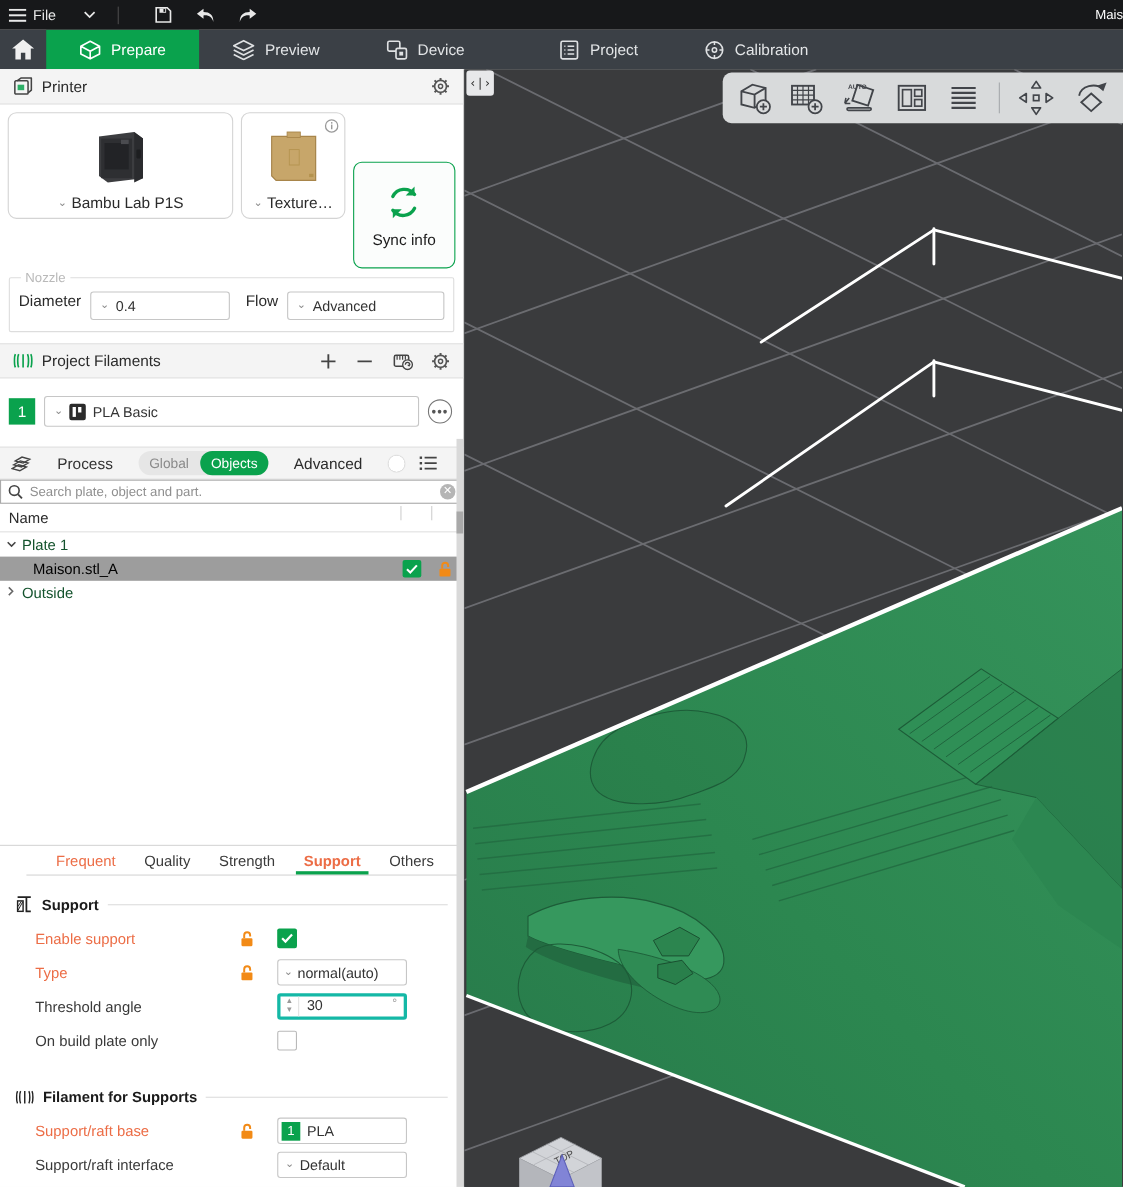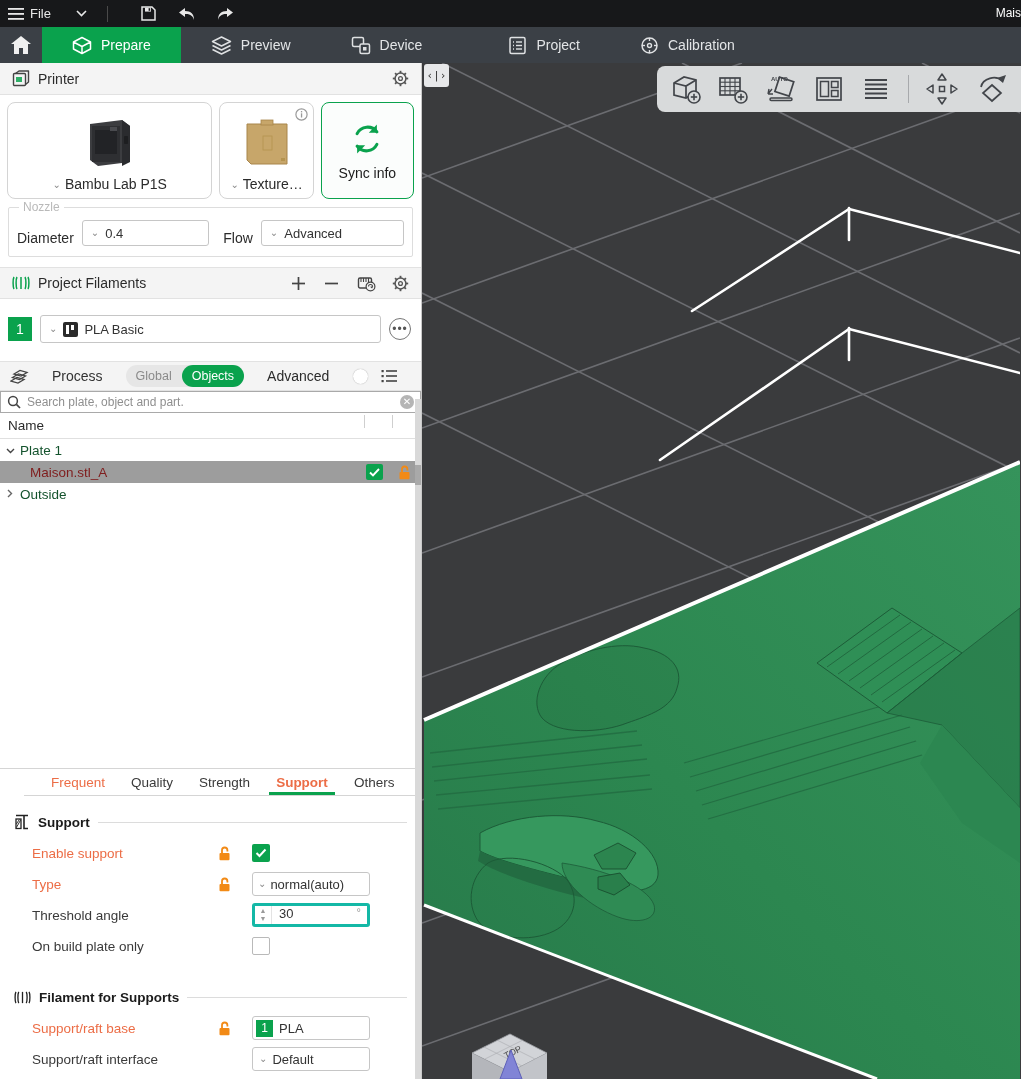--- a/index.html
+++ b/index.html
@@ -27,27 +27,27 @@
   .panel-scroll-thumb{position:absolute;top:66px;left:0;width:6px;height:20px;background:#a9a9a9;}
 
   .section-header{height:32px;background:#f4f4f4;border-bottom:1px solid #e2e2e2;display:flex;align-items:center;padding:0 12px;gap:8px;font-size:14px;color:#2b2b2b;flex:0 0 auto;}
   .section-header .spacer{flex:1;}
   .hicon{display:flex;align-items:center;}
 
   .printer-cards{display:flex;gap:7px;padding:7px 7px 6px 7px;flex:0 0 auto;}
   .pcard{border:1px solid #d4d4d4;border-radius:8px;height:97px;display:flex;flex-direction:column;align-items:center;justify-content:flex-end;padding:6px 4px;position:relative;background:#fff;}
   .pcard.printer-card{width:207px;}
   .pcard.plate-card{width:95px;}
-  .pcard.sync-card{width:94px;border:1px solid #0aa24d;background:#fbfdfc;justify-content:center;gap:8px;}
+  .pcard.sync-card{width:94px;border:1px solid #0aa24d;background:#fbfdfc;justify-content:center;gap:8px;margin-top:45px;}
   .pcard .card-label{display:flex;align-items:center;gap:4px;font-size:14px;color:#2b2b2b;white-space:nowrap;overflow:hidden;max-width:100%;}
   .pcard .thumb{flex:1;display:flex;align-items:center;justify-content:center;}
   .info-badge{position:absolute;top:5px;right:5px;}
   .sync-label{font-size:14px;color:#1b1b1b;}
 
-  .nozzle-box{margin:2px 8px 0 8px;border:1px solid #ddd;border-radius:2px;position:relative;padding:12px 8px 10px 8px;display:flex;align-items:flex-end;gap:8px;flex:0 0 auto;}
+  .nozzle-box{margin:2px 8px 0 8px;border:1px solid #ddd;border-radius:2px;position:relative;padding:12px 8px 10px 8px;display:flex;align-items:flex-start;gap:8px;flex:0 0 auto;}
   .nozzle-legend{position:absolute;top:-8px;left:10px;background:#fff;padding:0 4px;font-size:12px;color:#b9b9b9;}
   .field-label{font-size:14px;color:#2b2b2b;}
   .combo{border:1px solid #c6c6c6;border-radius:3px;height:26px;display:flex;align-items:center;gap:6px;padding:0 8px;background:#fff;color:#333;}
   .combo .chev{color:#8a8a8a;font-size:10px;line-height:1;}
   .nozzle-diam{width:130px;}
   .nozzle-flow{width:146px;}
 
   .filament-row{display:flex;align-items:center;gap:8px;padding:16px 10px 18px 8px;flex:0 0 auto;}
   .slot-badge{width:24px;height:24px;background:#0aa24d;color:#fff;display:flex;align-items:center;justify-content:center;font-size:14px;flex:0 0 auto;}
   .filament-combo{flex:1;height:28px;}
@@ -67,21 +67,21 @@
   .search-bar{height:22px;border:1px solid #a9a9a9;display:flex;align-items:center;gap:6px;padding:0 6px;flex:0 0 auto;background:#fff;}
   .search-input{flex:1;border:none;outline:none;font-size:12px;color:#333;background:transparent;padding:0;}
   .search-input::placeholder{color:#8f8f8f;}
   .clear-btn{width:14px;height:14px;border-radius:50%;background:#b5b5b5;color:#fff;display:flex;align-items:center;justify-content:center;font-size:10px;line-height:1;}
 
   .tree{flex:1;border-bottom:1px solid #d5d5d5;overflow:hidden;position:relative;}
   .tree-header{height:26px;display:flex;align-items:center;padding-left:8px;border-bottom:1px solid #e0e0e0;color:#2b2b2b;position:relative;font-size:13.5px;}
   .col-sep{position:absolute;top:2px;width:1px;height:13px;background:#cfcfcf;}
   .tree-row{height:22px;display:flex;align-items:center;font-size:13.5px;color:#14532d;position:relative;}
   .tree-row .twisty{width:20px;text-align:center;color:#555;font-size:10px;}
-  .tree-row.selected{background:#9d9d9d;color:#7f1d1d;}
+  .tree-row.selected{background:#9d9d9d;color:#000000;}
   .tree-row.selected .row-label{margin-left:30px;}
   .row-check{position:absolute;right:38px;width:17px;height:16px;background:#0aa24d;border-radius:2px;display:flex;align-items:center;justify-content:center;}
   .row-lock{position:absolute;right:10px;display:flex;}
 
   .param-tabs{height:27px;display:flex;align-items:stretch;border-bottom:1px solid #d5d5d5;padding-left:14px;gap:0;flex:0 0 auto;font-size:13.5px;margin-left:24px;}
   .ptab{display:flex;align-items:center;padding:0 13px;color:#3a3a3a;position:relative;}
   .ptab.modified{color:#ec6d46;}
   .ptab.active{color:#ec6d46;font-weight:bold;}
   .ptab.active:after{content:"";position:absolute;left:6px;right:6px;bottom:0;height:3px;background:#0aa24d;}
 

